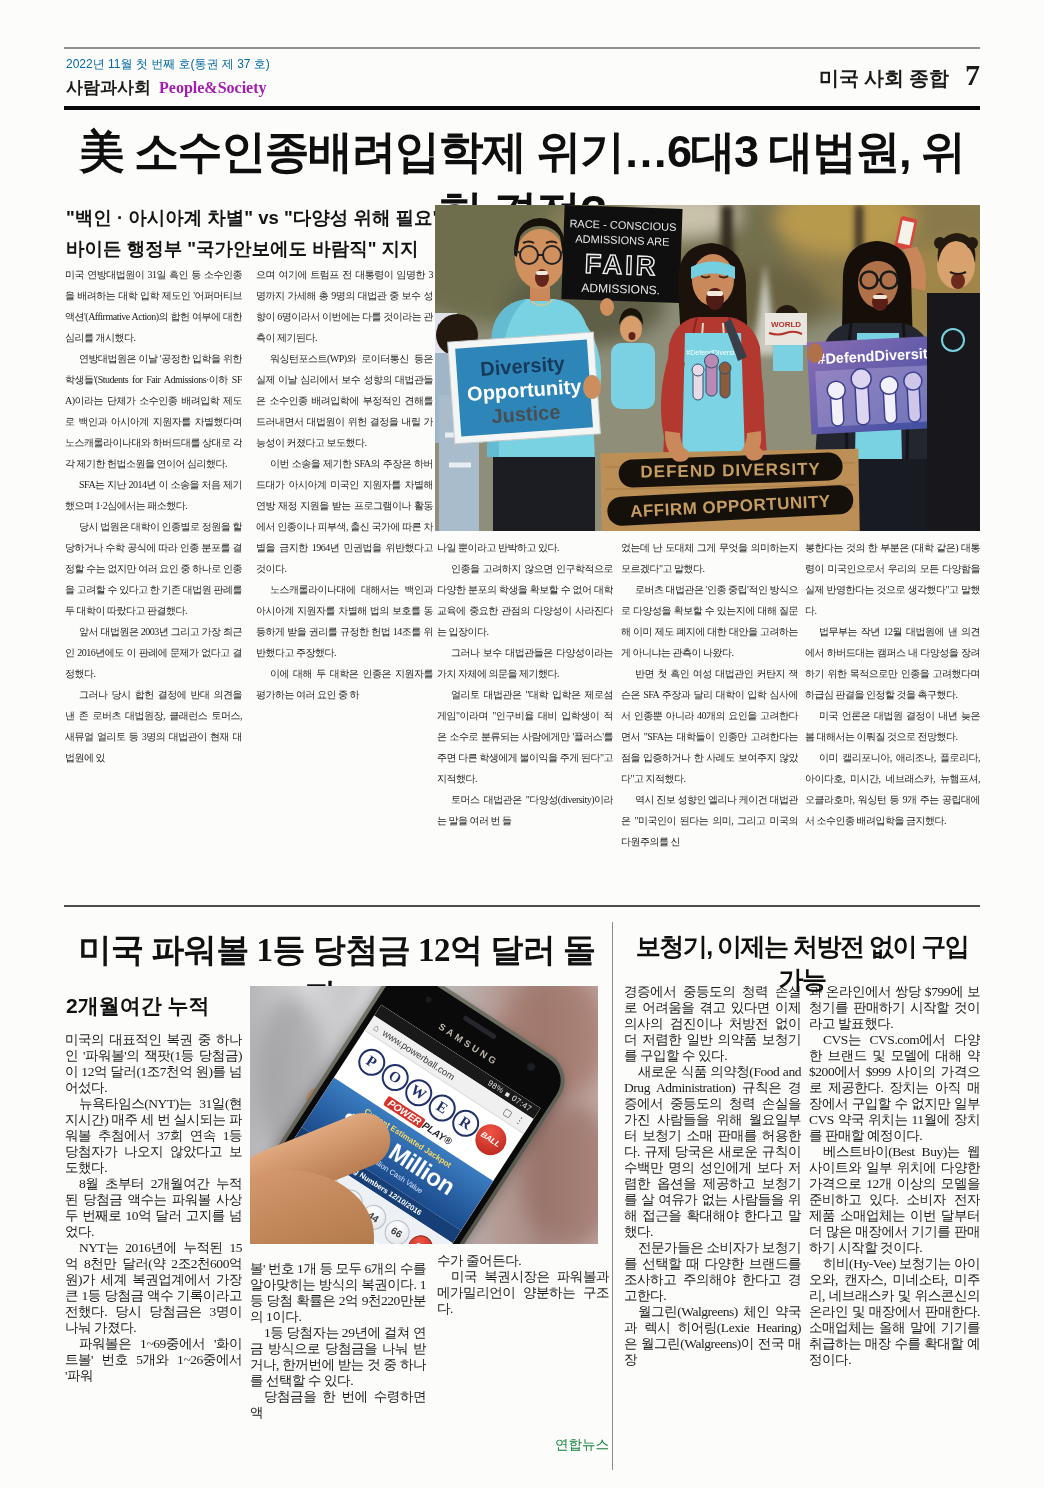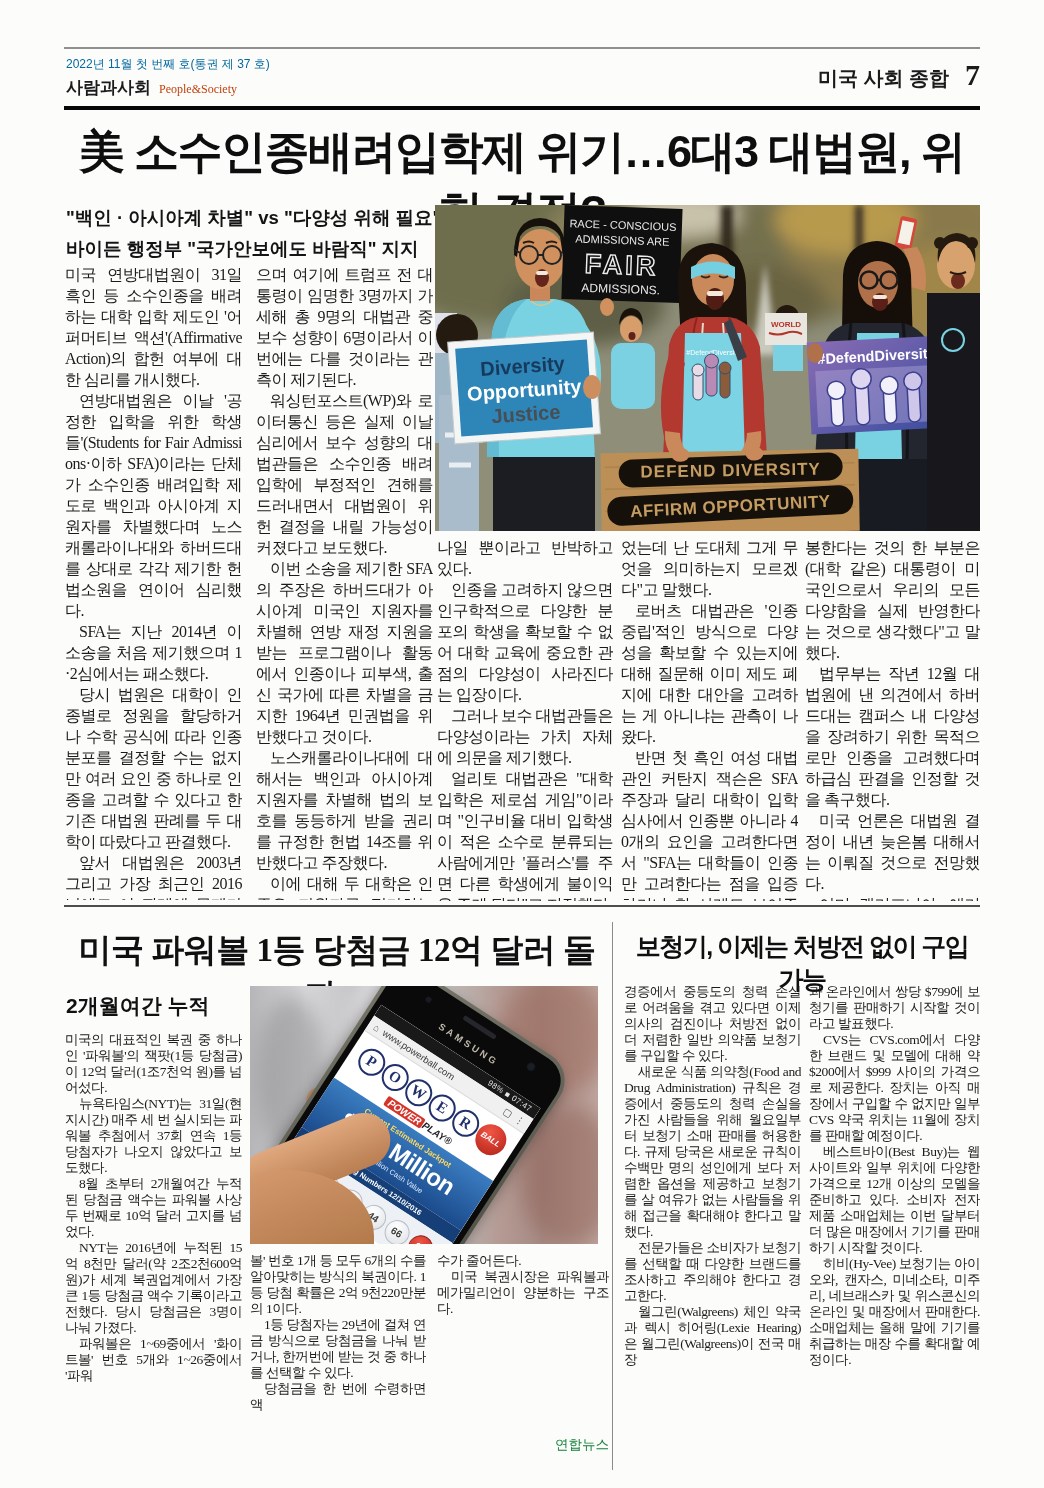--- a/index.html
+++ b/index.html
@@ -6,36 +6,36 @@
   .sheet{position:relative;width:1044px;height:1488px;margin:0 auto;background:#fcfcfa;
          font-family:"Liberation Serif","DejaVu Serif",serif;color:#1b1b1b;overflow:hidden;}
 
   
   .rule-thin{position:absolute;left:64px;top:47px;width:916px;height:2px;background:#8f8f8f;}
   .rule-thick{position:absolute;left:64px;top:106px;width:916px;height:4px;background:#070707;}
   .hdr-left{position:absolute;left:66px;top:52px;line-height:24px;}
   .issue-line{font-family:"Liberation Sans","DejaVu Sans",sans-serif;font-weight:400;font-size:12px;color:#0369a1;}
   .masthead-row{display:flex;align-items:baseline;gap:8px;}
   .masthead-ko{font-family:"Liberation Sans","DejaVu Sans",sans-serif;font-weight:700;font-size:17px;}
-  .masthead-en{font-size:12px;color:#c2410c;}
+  .masthead-en{font-size:16px;color:#a21caf;font-weight:bold;}
   .hdr-right{position:absolute;right:64px;top:58px;display:flex;align-items:baseline;gap:16px;}
-  .section-label{font-family:Liberation Sans, sans-serif;font-weight:600;font-size:20px;}
+  .section-label{font-family:Liberation Serif, serif;font-weight:600;font-size:20px;}
   .page-number{font-size:30px;font-weight:600;}
 
   
   .main-headline{position:absolute;left:64px;top:122px;width:916px;text-align:center;
     font-family:"Liberation Sans","DejaVu Sans",sans-serif;font-weight:800;font-size:45px;
     letter-spacing:-1.5px;color:#0e0e0e;}
 
   
   .main-area{position:absolute;left:64px;top:196px;width:916px;height:709px;overflow:hidden;}
   .deck{position:absolute;left:2px;top:6px;font-family:"Liberation Sans","DejaVu Sans",sans-serif;
         font-weight:700;font-size:18.5px;line-height:31px;color:#141414;}
   .bodytext p{margin:0;text-align:justify;word-break:break-all;}
-  .bodytext{font-size:16px;line-height:21px;letter-spacing:-0.5px;}
+  .bodytext{font-size:10px;line-height:21px;letter-spacing:-0.5px;}
   .bodytext p.ind{text-indent:14px;}
   .bt2{font-size:13.5px;line-height:16px;letter-spacing:-0.45px;}
   .col{position:absolute;overflow:hidden;}
   .c1{left:1px;top:68px;width:177px;height:636px;}
   .c2{left:192px;top:68px;width:177px;height:636px;}
   .c3{left:373px;top:341px;width:176px;height:364px;}
   .c4{left:557px;top:341px;width:177px;height:364px;}
   .c5{left:741px;top:341px;width:175px;height:364px;}
   .photo1{position:absolute;left:371px;top:9px;width:545px;height:326px;background:#8b8b78;overflow:hidden;}
 
@@ -43,21 +43,21 @@
   .divider-h{position:absolute;left:64px;top:905px;width:916px;height:2px;background:#4d4d4d;}
   .bottom-area{position:absolute;left:64px;top:908px;width:916px;height:568px;overflow:hidden;}
   .divider-v{position:absolute;left:548px;top:14px;width:1px;height:548px;background:#8a8a8a;}
 
   
   .pb-headline{position:absolute;left:0;top:20px;width:546px;text-align:center;
      font-weight:700;font-size:33px;letter-spacing:-0.5px;color:#101010;}
   .pb-subhead{position:absolute;left:2px;top:84px;font-family:"Liberation Sans","DejaVu Sans",sans-serif;
      font-weight:700;font-size:21px;color:#111;}
   .pbc1{left:1px;top:124px;width:177px;height:438px;}
-  .pbc2{left:186px;top:345px;width:176px;height:200px;}
+  .pbc2{left:186px;top:353px;width:176px;height:200px;}
   .pbc3{left:373px;top:345px;width:172px;height:176px;}
   .pb-byline{position:absolute;left:373px;top:528px;width:172px;text-align:right;font-size:13.5px;color:#15803d;}
 
   
   .h-headline{position:absolute;left:560px;top:22px;width:356px;text-align:center;
      font-family:"Liberation Sans","DejaVu Sans",sans-serif;font-weight:700;font-size:25px;
      letter-spacing:-1.5px;color:#0f0f0f;}
   .hc1{left:560px;top:76px;width:177px;height:470px;}
   .hc2{left:745px;top:76px;width:171px;height:470px;}
 

